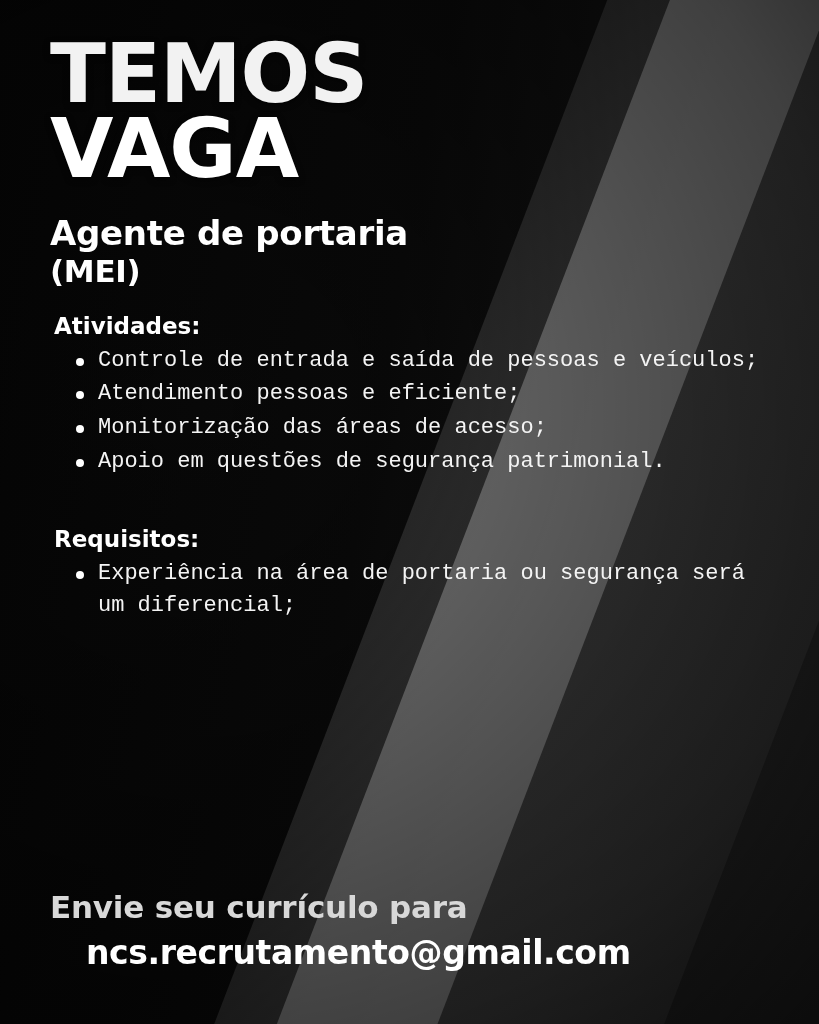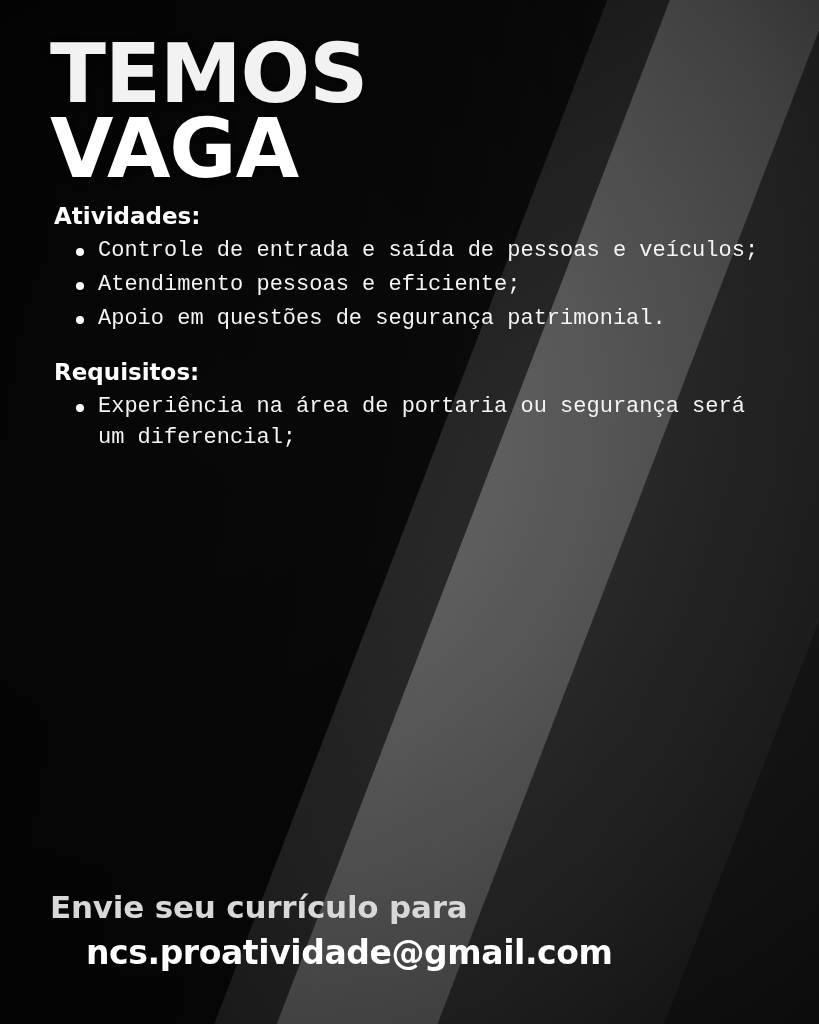--- a/index.html
+++ b/index.html
@@ -91,24 +91,24 @@
     margin: 26px 0 0 0;
     color: #ffffff;
     letter-spacing: -0.3px;
   }
   .subtitle .mei {
     display: block;
     font-size: 31px;
   }
 
   .section {
-    margin-top: 16px;
+    margin-top: 23px;
   }
   .section.requisitos {
-    margin-top: 24px;
+    margin-top: 48px;
   }
   .section-title {
     font-family: "DejaVu Sans", sans-serif;
     font-weight: 700;
     font-size: 23px;
     color: #ffffff;
     margin: 0 0 6px 4px;
   }
   ul.bullets {
     list-style: none;
@@ -170,35 +170,40 @@
   <div class="bg-stripe2"></div>
   <div class="bg-stripe"></div>
   <div class="bg-vignette"></div>
 
   <div class="content">
     <h1 class="headline">
       <span>TEMOS</span>
       <span class="line2">VAGA</span>
     </h1>
 
+    <h2 class="subtitle">
+      <span>Agente de portaria</span>
+      <span class="mei">(MEI)</span>
+    </h2>
 
     <div class="section atividades">
       <div class="section-title">Atividades:</div>
       <ul class="bullets">
         <li>Controle de entrada e saída de pessoas e veículos;</li>
         <li>Atendimento pessoas e eficiente;</li>
+        <li>Monitorização das áreas de acesso;</li>
         <li>Apoio em questões de segurança patrimonial.</li>
       </ul>
     </div>
 
     <div class="section requisitos">
       <div class="section-title">Requisitos:</div>
       <ul class="bullets">
         <li>Experiência na área de portaria ou segurança será um diferencial;</li>
       </ul>
     </div>
   </div>
 
   <div class="footer">
     <p class="footer-line1">Envie seu currículo para</p>
-    <p class="footer-email">ncs.proatividade@gmail.com</p>
+    <p class="footer-email">ncs.recrutamento@gmail.com</p>
   </div>
 </div>
 
 </body></html>

